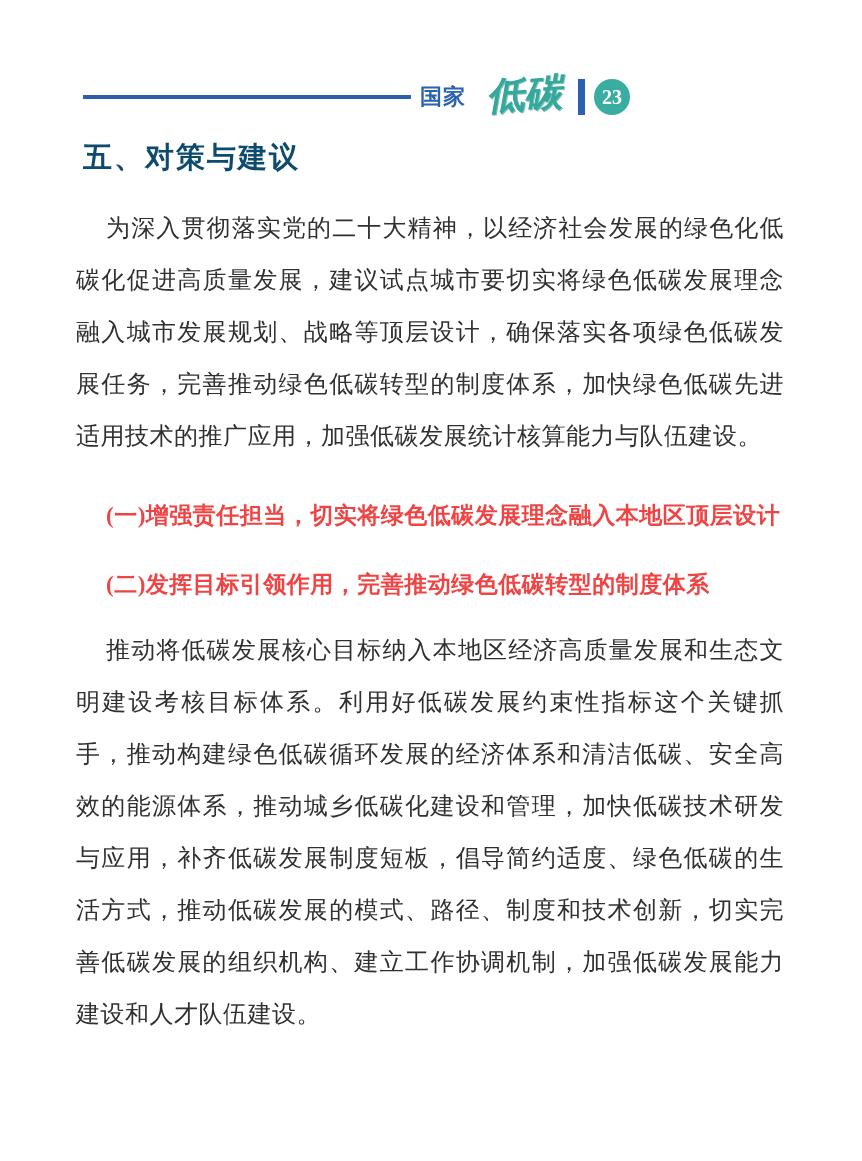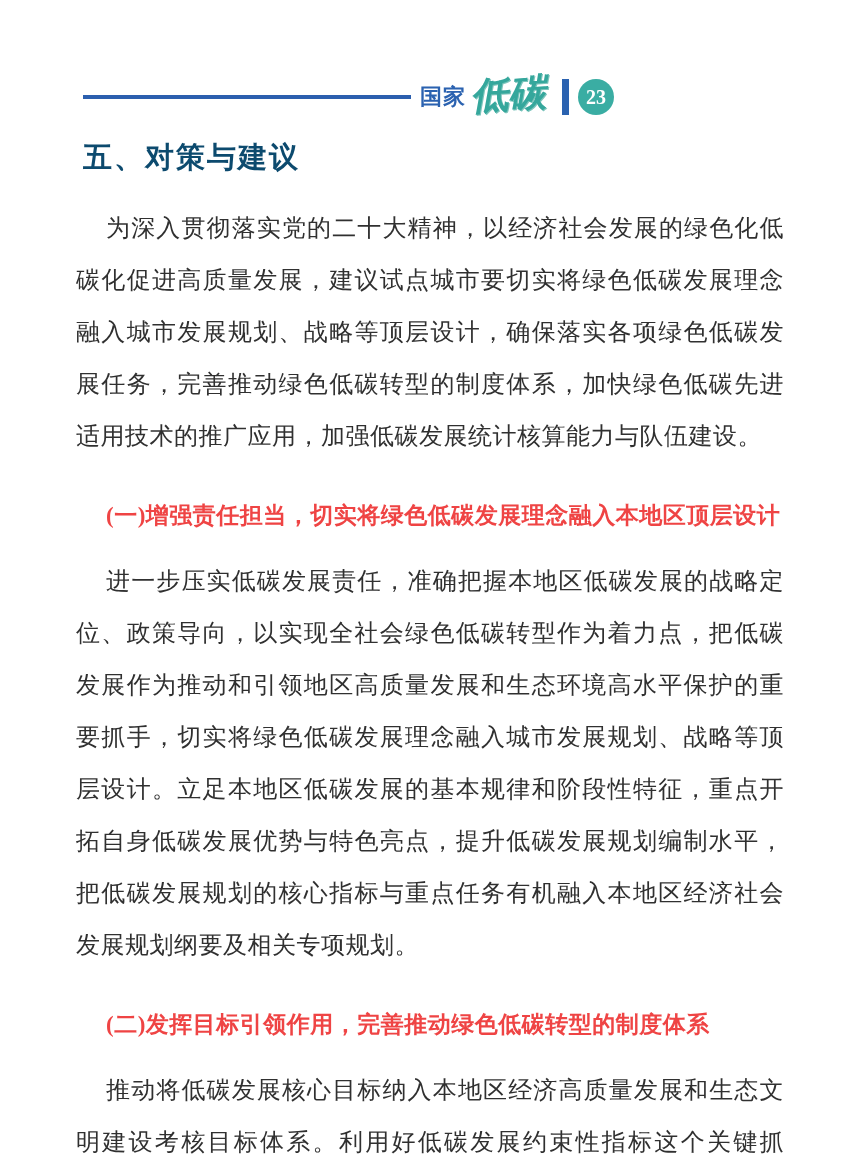--- a/index.html
+++ b/index.html
@@ -26,20 +26,21 @@
   .header-rule {
     flex: 0 0 328px;
     height: 4px;
     background: #2b5fae;
     margin-right: 9px;
   }
   .header-title {
     display: flex;
     align-items: center;
     white-space: nowrap;
+    gap: 16px;
   }
   .title-part {
     color: #2b62b0;
     font-weight: bold;
     font-size: 22px;
     font-family: "Liberation Sans", sans-serif;
     letter-spacing: 1px;
   }
   .title-brush {
     color: #35a79c;
@@ -122,19 +123,18 @@
     <div class="page-badge">23</div>
 
   </div>
 
   <div class="content">
     <h1 class="main-heading">五、对策与建议</h1>
 
     <p class="body-para">为深入贯彻落实党的二十大精神，以经济社会发展的绿色化低碳化促进高质量发展，建议试点城市要切实将绿色低碳发展理念融入城市发展规划、战略等顶层设计，确保落实各项绿色低碳发展任务，完善推动绿色低碳转型的制度体系，加快绿色低碳先进适用技术的推广应用，加强低碳发展统计核算能力与队伍建设。</p>
 
     <h2 class="section-heading">(一)增强责任担当，切实将绿色低碳发展理念融入本地区顶层设计</h2>
-    <p class="body-para">进一步压实低碳发展责任，准确把握本地区低碳发展的战略定位、政策导向，以实现全社会绿色低碳转型作为着力点，把低碳发展作为推动和引领地区高质量发展和生态环境高水平保护的重要抓手，切实将绿色低碳发展理念融入城市发展规划、战略等顶层设计。立足本地区低碳发展的基本规律和阶段性特征，重点开拓自身低碳发展优势与特色亮点，提升低碳发展规划编制水平，把低碳发展规划的核心指标与重点任务有机融入本地区经济社会发展规划纲要及相关专项规划。</p>
 
     <h2 class="section-heading">(二)发挥目标引领作用，完善推动绿色低碳转型的制度体系</h2>
     <p class="body-para">推动将低碳发展核心目标纳入本地区经济高质量发展和生态文明建设考核目标体系。利用好低碳发展约束性指标这个关键抓手，推动构建绿色低碳循环发展的经济体系和清洁低碳、安全高效的能源体系，推动城乡低碳化建设和管理，加快低碳技术研发与应用，补齐低碳发展制度短板，倡导简约适度、绿色低碳的生活方式，推动低碳发展的模式、路径、制度和技术创新，切实完善低碳发展的组织机构、建立工作协调机制，加强低碳发展能力建设和人才队伍建设。</p>
   </div>
 
 </div>
 
 </body></html>

